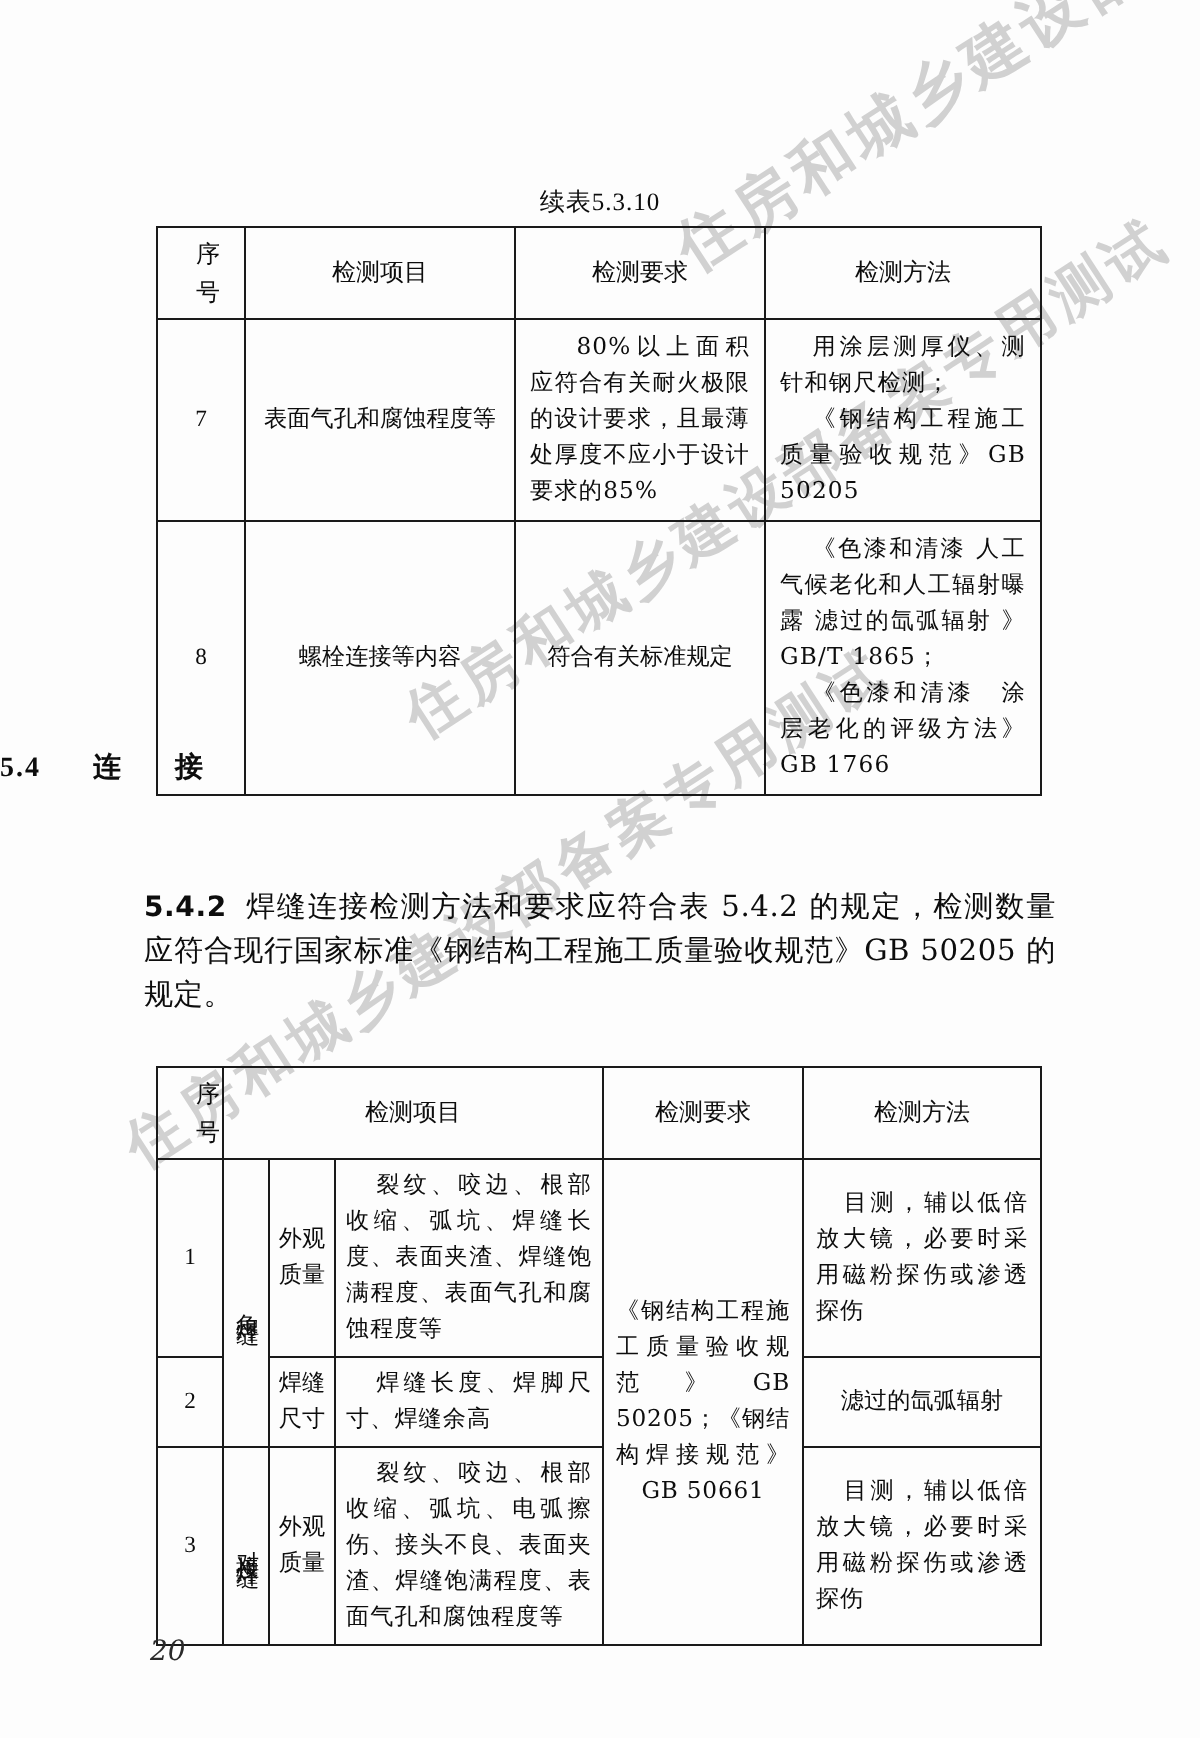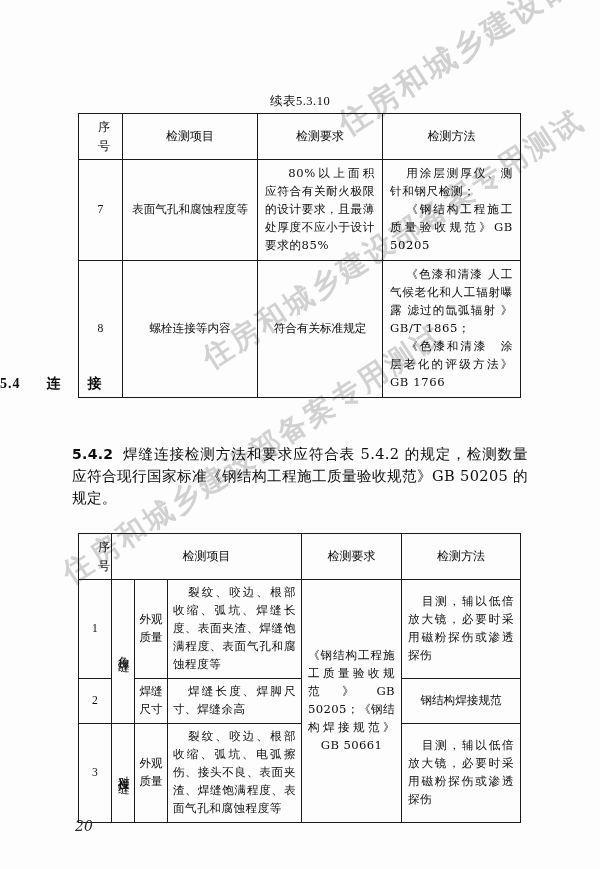--- a/index.html
+++ b/index.html
@@ -265,21 +265,21 @@
           <td rowspan="2"><span class="vtext">角焊缝</span></td>
           <td class="stack2">外观质量</td>
           <td class="item">裂纹、咬边、根部收缩、弧坑、焊缝长度、表面夹渣、焊缝饱满程度、表面气孔和腐蚀程度等</td>
           <td class="req" rowspan="3">《钢结构工程施工质量验收规范》GB 50205；《钢结构焊接规范》GB 50661</td>
           <td class="meth">目测，辅以低倍放大镜，必要时采用磁粉探伤或渗透探伤</td>
         </tr>
         <tr>
           <td class="num">2</td>
           <td class="stack2">焊缝尺寸</td>
           <td class="item">焊缝长度、焊脚尺寸、焊缝余高</td>
-          <td>钢结构焊接规范</td>
+          <td>滤过的氙弧辐射</td>
         </tr>
         <tr>
           <td class="num">3</td>
           <td><span class="vtext">对接焊缝</span></td>
           <td class="stack2">外观质量</td>
           <td class="item">裂纹、咬边、根部收缩、弧坑、电弧擦伤、接头不良、表面夹渣、焊缝饱满程度、表面气孔和腐蚀程度等</td>
           <td class="meth">目测，辅以低倍放大镜，必要时采用磁粉探伤或渗透探伤</td>
         </tr>
       </tbody>
     </table>

